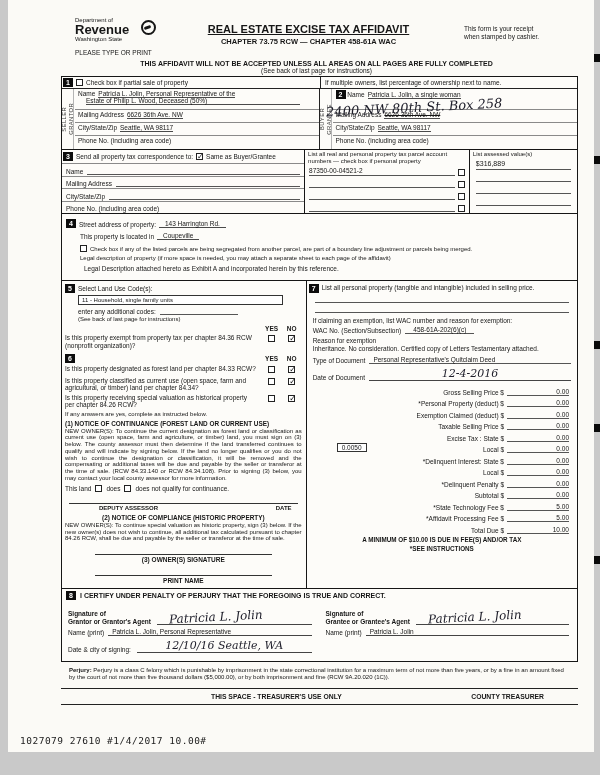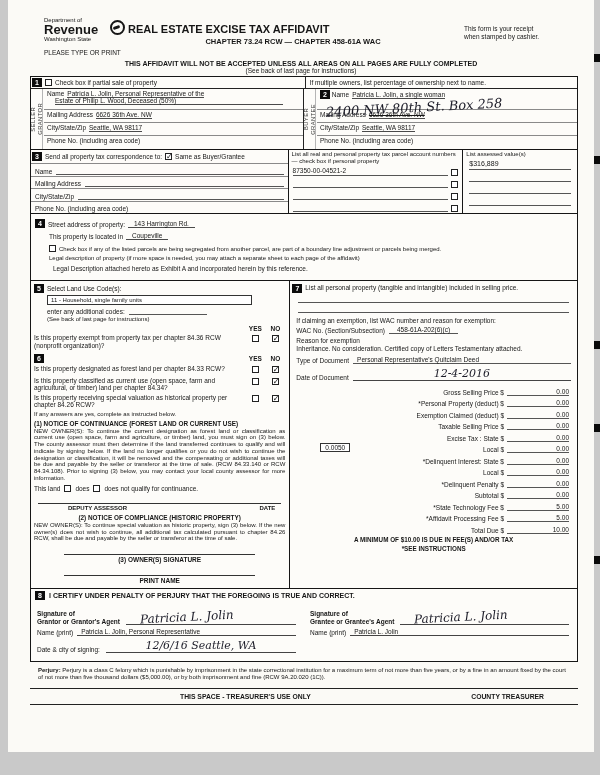--- a/index.html
+++ b/index.html
@@ -1,32 +1,32 @@
 <!DOCTYPE html>
 <html><head>
 <meta charset="utf-8">
 <title>Scanned Form</title>
 <style>
   *{box-sizing:border-box;margin:0;padding:0;}
   body{background:#b9b9b9;}
   .canvas{position:relative;width:600px;height:775px;background:#c9c9c9;font-family:"Liberation Sans",sans-serif;color:#161616;overflow:hidden;}
-  .page{position:absolute;left:8px;top:0;width:586px;height:752px;background:#fbfaf6;}
+  .page{position:absolute;left:8px;top:0;width:586px;height:752px;background:#fbfaf6;padding-left:31px;}
   .mark{position:absolute;background:#0a0a0a;}
   .bold{font-weight:bold;}
   .u{border-bottom:1px solid #4a4a4a;}
   .hand{font-family:"DejaVu Serif",serif;font-style:italic;color:#1c1c28;}
   .script{font-family:"DejaVu Serif",serif;font-style:italic;color:#1c1c28;}
   
   .hdr{position:relative;height:60px;}
   .logo{position:absolute;left:36px;top:17px;font-size:6px;line-height:6.5px;}
   .logo .rev{font-size:13px;font-weight:bold;line-height:12px;}
   .logo-em{position:absolute;left:102px;top:20px;width:15px;height:15px;border:2px solid #161616;border-radius:50%;}
   .logo-em:before{content:"";position:absolute;left:1px;top:4px;width:7px;height:3px;background:#161616;border-radius:2px;transform:rotate(-20deg);}
   .ptp{position:absolute;left:36px;top:49px;font-size:6.5px;}
-  .title{position:absolute;left:120px;right:136px;top:23px;font-weight:bold;font-size:11px;}
+  .title{position:absolute;left:120px;right:136px;top:23px;text-align:center;font-weight:bold;font-size:11px;text-decoration:underline;}
   .chapter{position:absolute;left:120px;right:136px;top:37px;text-align:center;font-size:7.5px;font-weight:bold;}
   .receipt{position:absolute;right:14px;top:25px;width:116px;font-size:6.5px;line-height:7.5px;}
   .warn{text-align:center;font-size:7px;font-weight:bold;}
   .seeback{text-align:center;font-size:6.5px;margin-bottom:2px;}
   .form{margin:2px 16px 0 22px;border:1.5px solid #161616;background:#fdfcf9;}
   .secnum{display:inline-flex;align-items:center;justify-content:center;min-width:10px;height:9px;background:#0c0c0c;color:#fff;font-size:7px;font-weight:bold;flex:none;}
   .cb{display:inline-block;width:7px;height:7px;border:1px solid #222;background:#fff;font-size:8px;line-height:6px;text-align:center;flex:none;color:#101010;overflow:visible;}
   
   .block1{border-bottom:1.5px solid #161616;}
   .strip{display:flex;border-bottom:1px solid #222;height:12px;align-items:center;font-size:6.5px;}
@@ -139,21 +139,21 @@
 
     <div class="hdr">
       <div class="logo">
         <div>Department of</div>
         <div class="rev">Revenue</div>
         <div>Washington State</div>
       </div>
       <div class="logo-em"></div>
       <div class="ptp">PLEASE TYPE OR PRINT</div>
       <div class="title">REAL ESTATE EXCISE TAX AFFIDAVIT</div>
-      <div class="chapter">CHAPTER 73.24 RCW — CHAPTER 458-61A WAC</div>
+      <div class="chapter">CHAPTER 73.75 RCW — CHAPTER 458-61A WAC</div>
       <div class="receipt">
         <div>This form is your receipt</div>
         <div>when stamped by cashier.</div>
       </div>
     </div>
     <div class="warn">THIS AFFIDAVIT WILL NOT BE ACCEPTED UNLESS ALL AREAS ON ALL PAGES ARE FULLY COMPLETED</div>
     <div class="seeback">(See back of last page for instructions)</div>
 
     <div class="hand-addr hand">2400 NW 80th St. Box 258</div>
 
@@ -442,21 +442,21 @@
               <span class="sigline">
                 <span class="signame script">Patricia L. Jolin</span>
               </span>
             </div>
             <div class="nprow">
               <span>Name (print)</span>
               <span class="npv">Patricia L. Jolin, Personal Representative</span>
             </div>
             <div class="dcrow">
               <span>Date &amp; city of signing:</span>
-              <span class="dcv hand">12/6/16   Seattle, WA</span>
+              <span class="dcv hand">12/10/16   Seattle, WA</span>
             </div>
           </div>
           <div class="ccol">
             <div class="sigrow">
               <span class="siglab">
                 <div>Signature of</div>
                 <div>Grantee or Grantee's Agent</div>
               </span>
               <span class="sigline">
                 <span class="signame script">Patricia L. Jolin</span>
@@ -474,13 +474,14 @@
     <div class="perj">
       <span class="bold">Perjury:</span>
       <span>Perjury is a class C felony which is punishable by imprisonment in the state correctional institution for a maximum term of not more than five years, or by a fine in an amount fixed by the court of not more than five thousand dollars ($5,000.00), or by both imprisonment and fine (RCW 9A.20.020 (1C)).</span>
     </div>
     <div class="treas">
       <span>THIS SPACE - TREASURER'S USE ONLY</span>
       <span>COUNTY TREASURER</span>
     </div>
   </div>
 
+  <div class="stamp">1027079  27610  #1/4/2017  10.00#</div>
 </div>
 
 </body></html>

